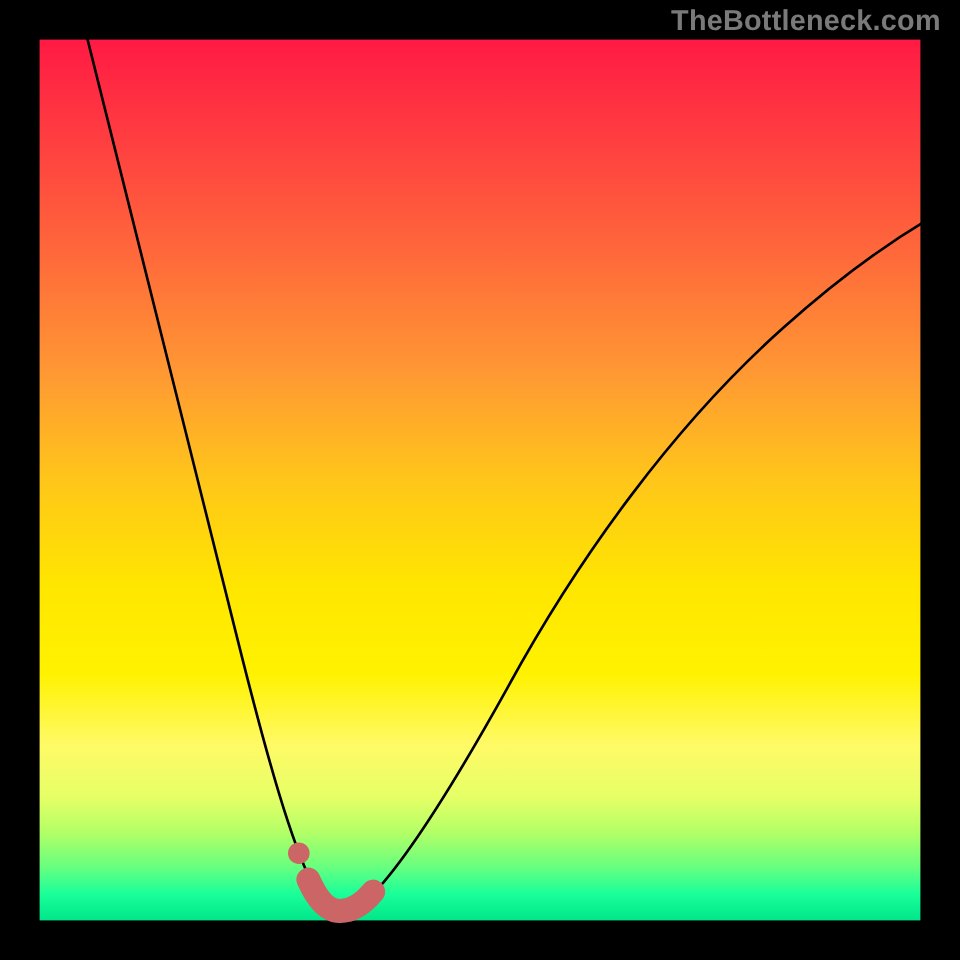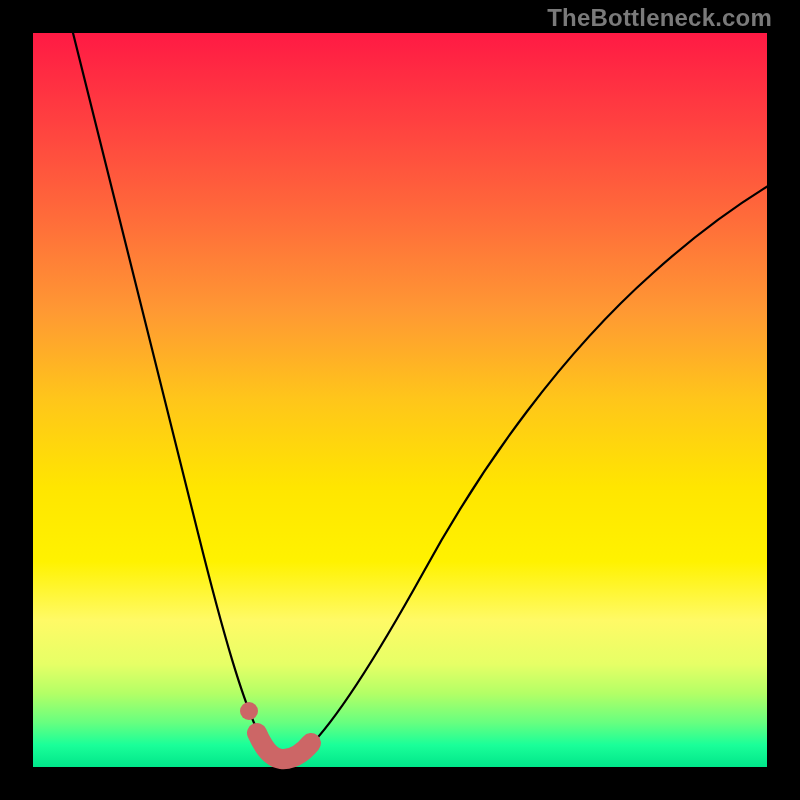--- a/index.html
+++ b/index.html
@@ -37,21 +37,21 @@
       #e6ff66 86%,
       #b3ff66 90%,
       #66ff80 94%,
       #1aff99 97%,
       #00e68a 100%
     );
   }
   .watermark {
     position: absolute;
     top: 4px;
-    right: 28px;
+    right: 16px;
     font-family: Arial, Helvetica, sans-serif;
     font-size: 24px;
     font-weight: bold;
     color: #7a7a7a;
     letter-spacing: 0.2px;
   }
   svg.overlay {
     position: absolute;
     top: 33px;
     left: 33px;

